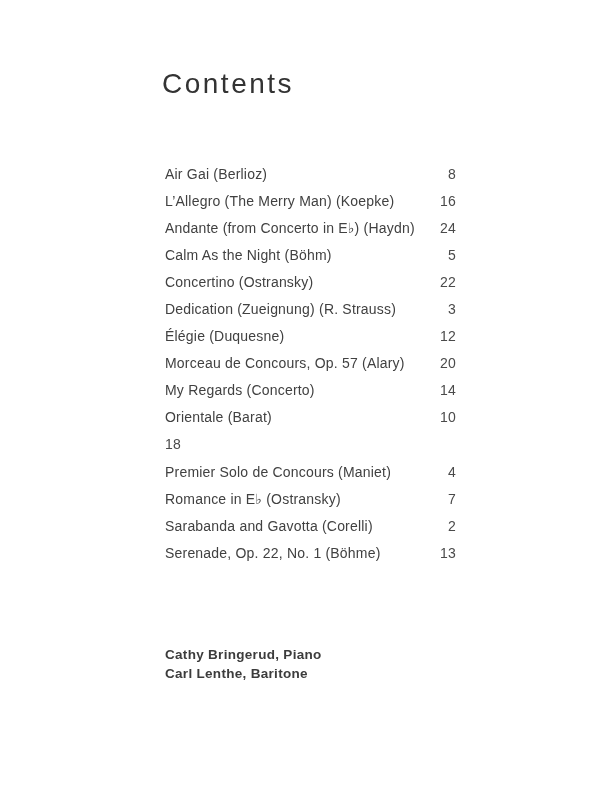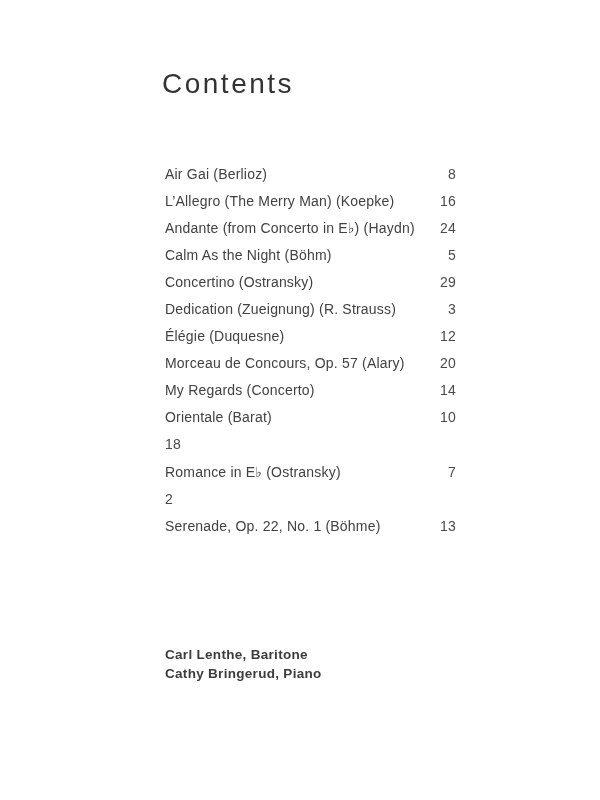--- a/index.html
+++ b/index.html
@@ -83,21 +83,21 @@
   </div>
 
 
   <div class="toc-row">
     <span class="toc-title">Calm As the Night (Böhm)</span>
     <span class="toc-page">5</span>
   </div>
 
   <div class="toc-row">
     <span class="toc-title">Concertino (Ostransky)</span>
-    <span class="toc-page">29</span>
+    <span class="toc-page">22</span>
   </div>
 
   <div class="toc-row">
     <span class="toc-title">Dedication (Zueignung) (R. Strauss)</span>
     <span class="toc-page">3</span>
   </div>
 
   <div class="toc-row">
     <span class="toc-title">Élégie (Duquesne)</span>
     <span class="toc-page">12</span>
@@ -115,34 +115,39 @@
 
   <div class="toc-row">
     <span class="toc-title">Orientale (Barat)</span>
     <span class="toc-page">10</span>
   </div>
 
   <div class="toc-row">
     <span class="toc-page">18</span>
   </div>
 
+  <div class="toc-row">
+    <span class="toc-title">Premier Solo de Concours (Maniet)</span>
+    <span class="toc-page">4</span>
+  </div>
 
   <div class="toc-row">
     <span class="toc-title">Romance in E♭ (Ostransky)</span>
     <span class="toc-page">7</span>
   </div>
 
   <div class="toc-row">
+    <span class="toc-title">Sarabanda and Gavotta (Corelli)</span>
     <span class="toc-page">2</span>
   </div>
 
   <div class="toc-row">
     <span class="toc-title">Serenade, Op. 22, No. 1 (Böhme)</span>
     <span class="toc-page">13</span>
   </div>
 </div>
 
   <div class="performers">
+    <div>Cathy Bringerud, Piano</div>
     <div>Carl Lenthe, Baritone</div>
-    <div>Cathy Bringerud, Piano</div>
   </div>
 
 </div>
 
 </body></html>

